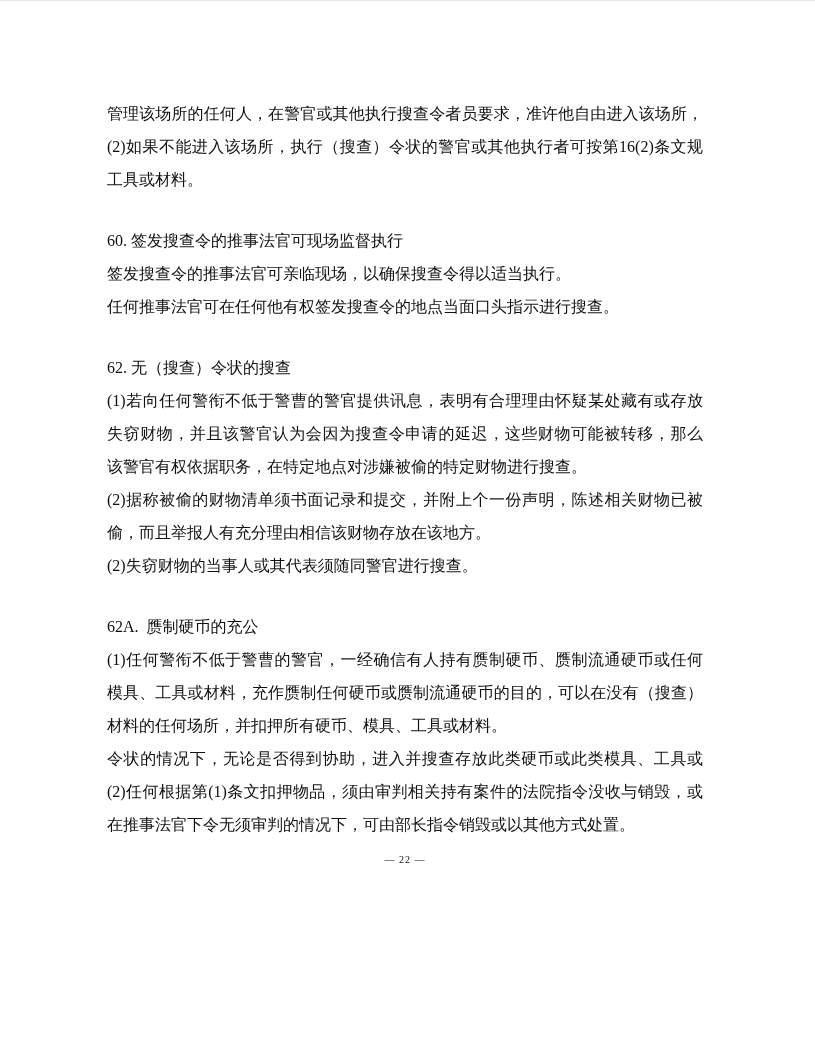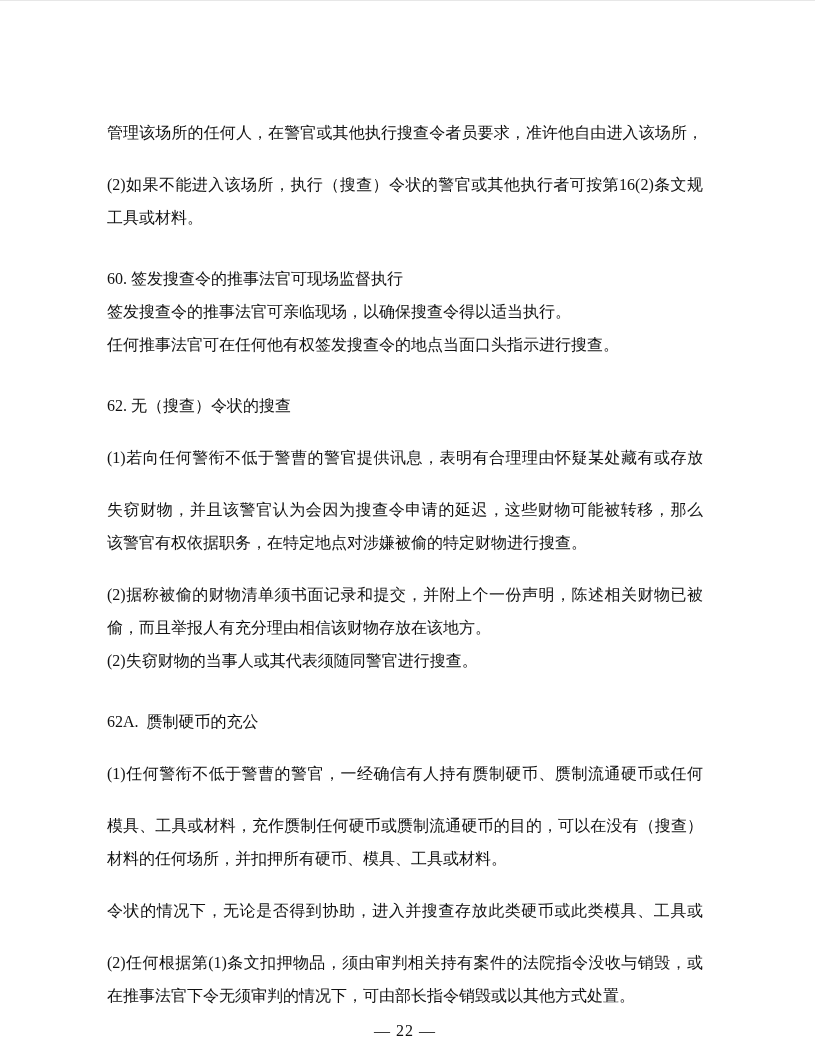--- a/index.html
+++ b/index.html
@@ -26,32 +26,31 @@
     font-size: 16px;
     line-height: 33px;
   }
   .para { margin: 0; }
   .line {
     min-height: 33px;
   }
   .line.fill {
     text-align: justify;
     text-align-last: justify;
-    margin-top: 19px;
   }
   .heading {
     font-weight: normal;
     margin-top: 28px;
     white-space: pre-wrap;
     min-height: 33px;
   }
   .footer {
     margin-top: 8px;
     text-align: center;
-    font-size: 16px;
+    font-size: 10px;
     letter-spacing: 1px;
     line-height: 22px;
   }
 </style>
 </head>
 <body>
 
 <div class="page">
   <div class="content">
 

